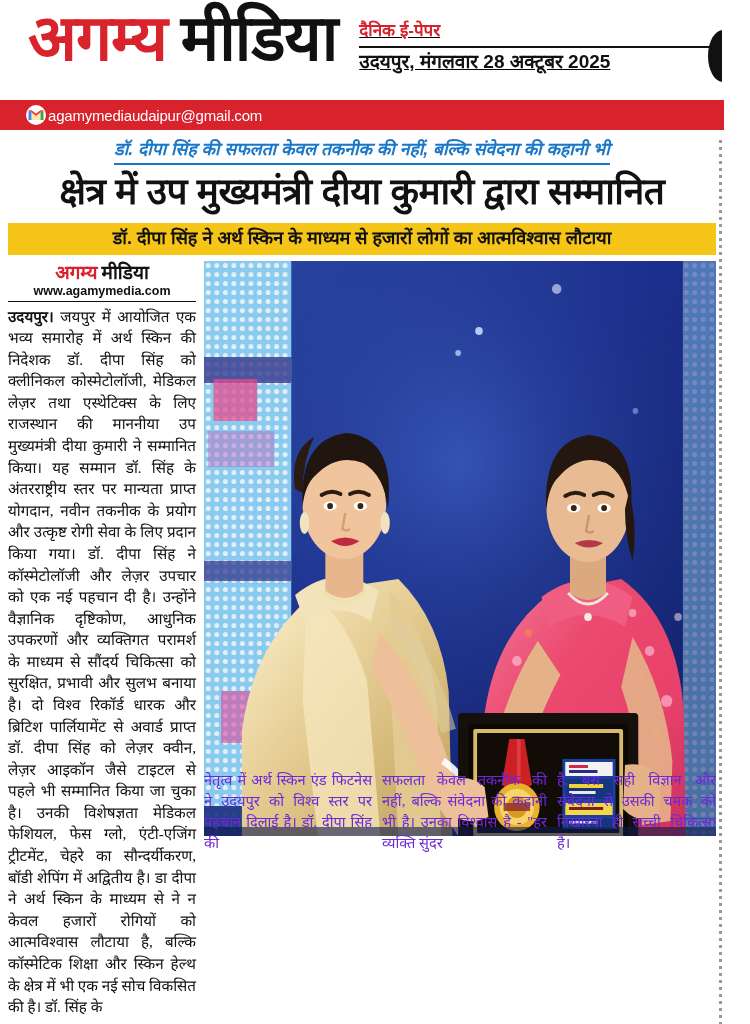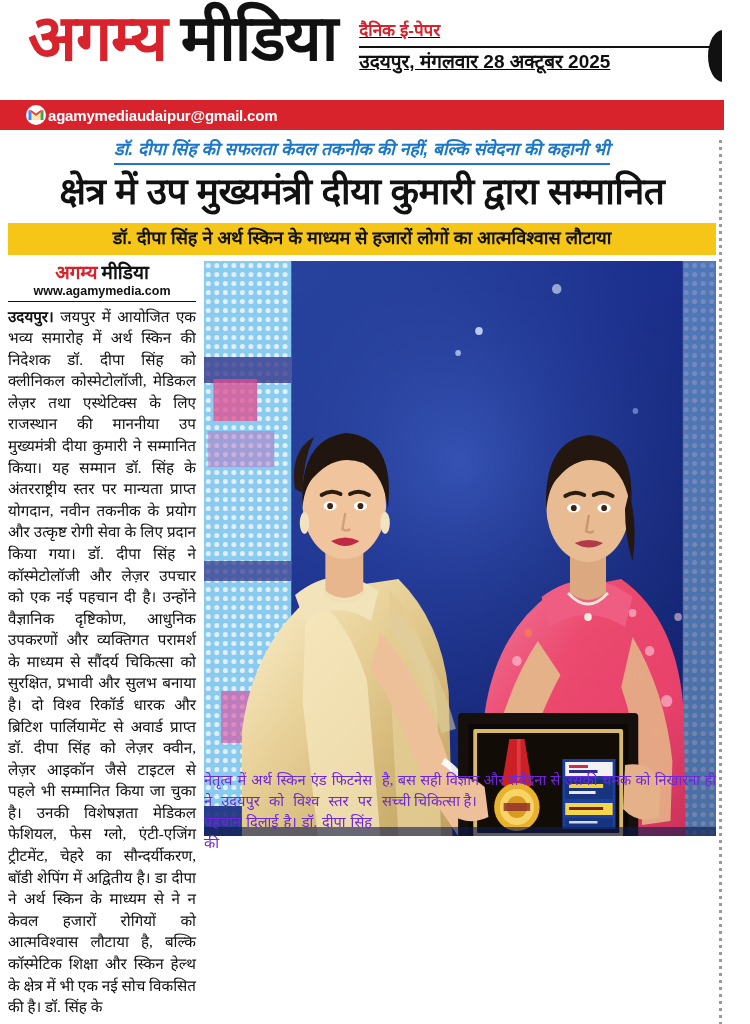--- a/index.html
+++ b/index.html
@@ -108,21 +108,21 @@
     border-radius: 50%;
     background: #fff;
     display: inline-flex;
     align-items: center;
     justify-content: center;
     margin-right: 2px;
     flex: 0 0 auto;
   }
   .email-text {
     font-family: "Liberation Sans", "DejaVu Sans", sans-serif;
-    font-weight: 700;
+    font-weight: 400;
     font-size: 15px;
     color: #ffffff;
     letter-spacing: -0.2px;
   }
 
   
   .kicker-wrap {
     padding: 9px 16px 0 16px;
     text-align: center;
   }
@@ -517,19 +517,20 @@
           <path d="M444 504 Q470 500 482 520 L480 556 Q458 564 442 548 Z" fill="#e4b188"></path>
 
           <rect x="0" y="566" width="540" height="9" fill="#0d1a4f" opacity="0.6"></rect>
         </svg>
       </div>
     </div>
 
     <div class="bottom-cols">
       <div class="bcol bcol-1"></div>
       <div class="bcol bcol-2">नेतृत्व में अर्थ स्किन एंड फिटनेस ने उदयपुर को विश्व स्तर पर पहचान दिलाई है।  डॉ. दीपा सिंह की</div>
+      <div class="bcol bcol-3">सफलता केवल तकनीक की नहीं, बल्कि संवेदना की कहानी भी है। उनका विश्वास है - "हर व्यक्ति सुंदर</div>
       <div class="bcol bcol-4">है, बस सही विज्ञान और संवेदना से उसकी चमक को निखारना ही सच्ची चिकित्सा है।</div>
     </div>
   </div>
 
   <div class="page-edge"></div>
   <div class="page-edge-top"></div>
 </div>
 
 </body></html>

